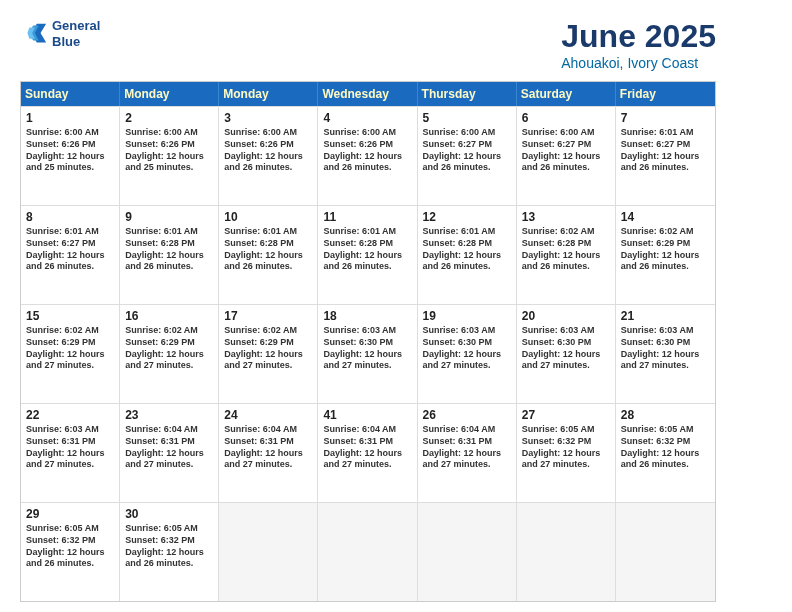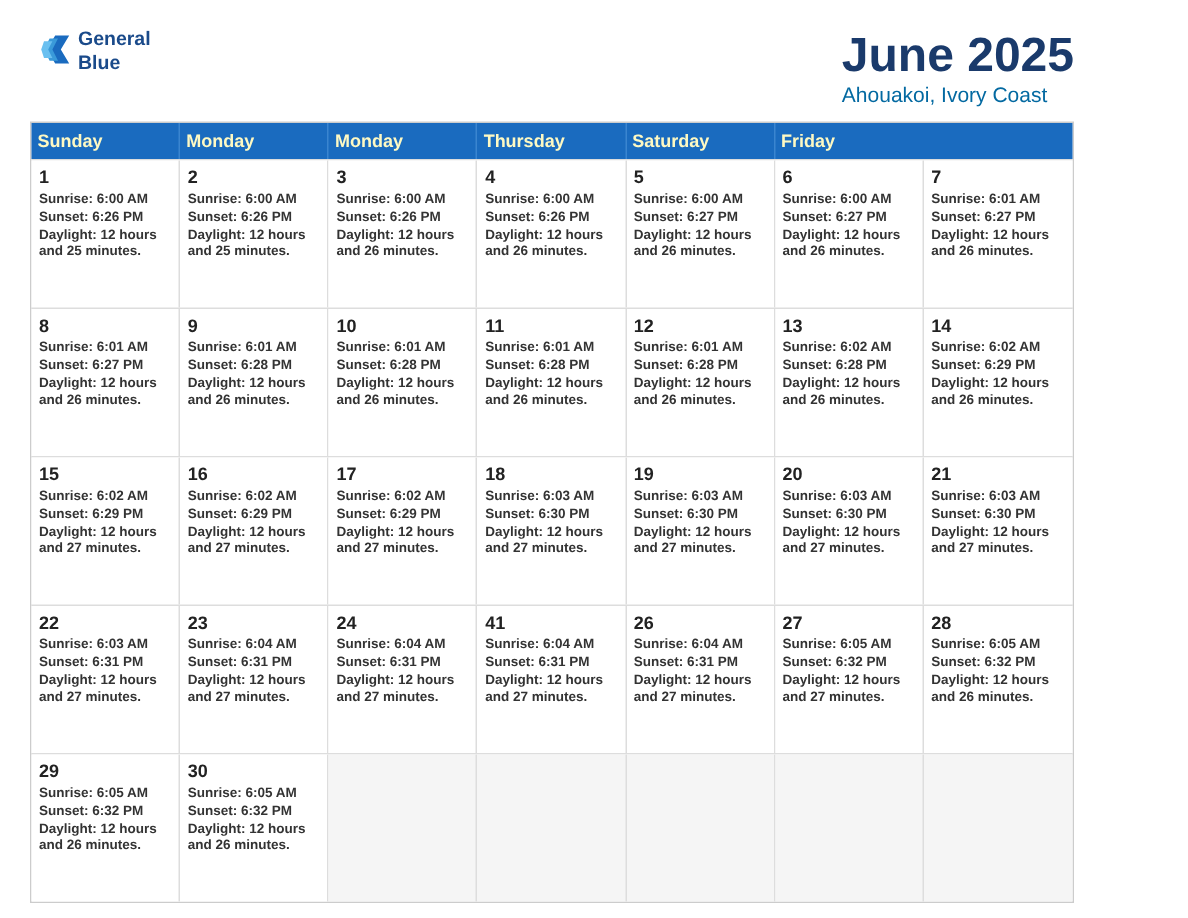--- a/index.html
+++ b/index.html
@@ -125,20 +125,21 @@
       <div class="calendar-title">June 2025</div>
       <div class="calendar-subtitle">Ahouakoi, Ivory Coast</div>
     </div>
   </div>
 
   <div class="calendar">
     <div class="cal-header-row">
     <div class="cal-header-cell">Sunday</div>
         <div class="cal-header-cell">Monday</div>
         <div class="cal-header-cell">Monday</div>
+        <div class="cal-header-cell">Wednesday</div>
         <div class="cal-header-cell">Thursday</div>
         <div class="cal-header-cell">Saturday</div>
         <div class="cal-header-cell">Friday</div>
       </div>
     <div class="cal-body">
     <div class="cal-row">
           <div class="cal-cell">
             <span class="day-num">1</span>
             <div class="cell-text" style="white-space: pre-line;">Sunrise: 6:00 AM
 Sunset: 6:26 PM

